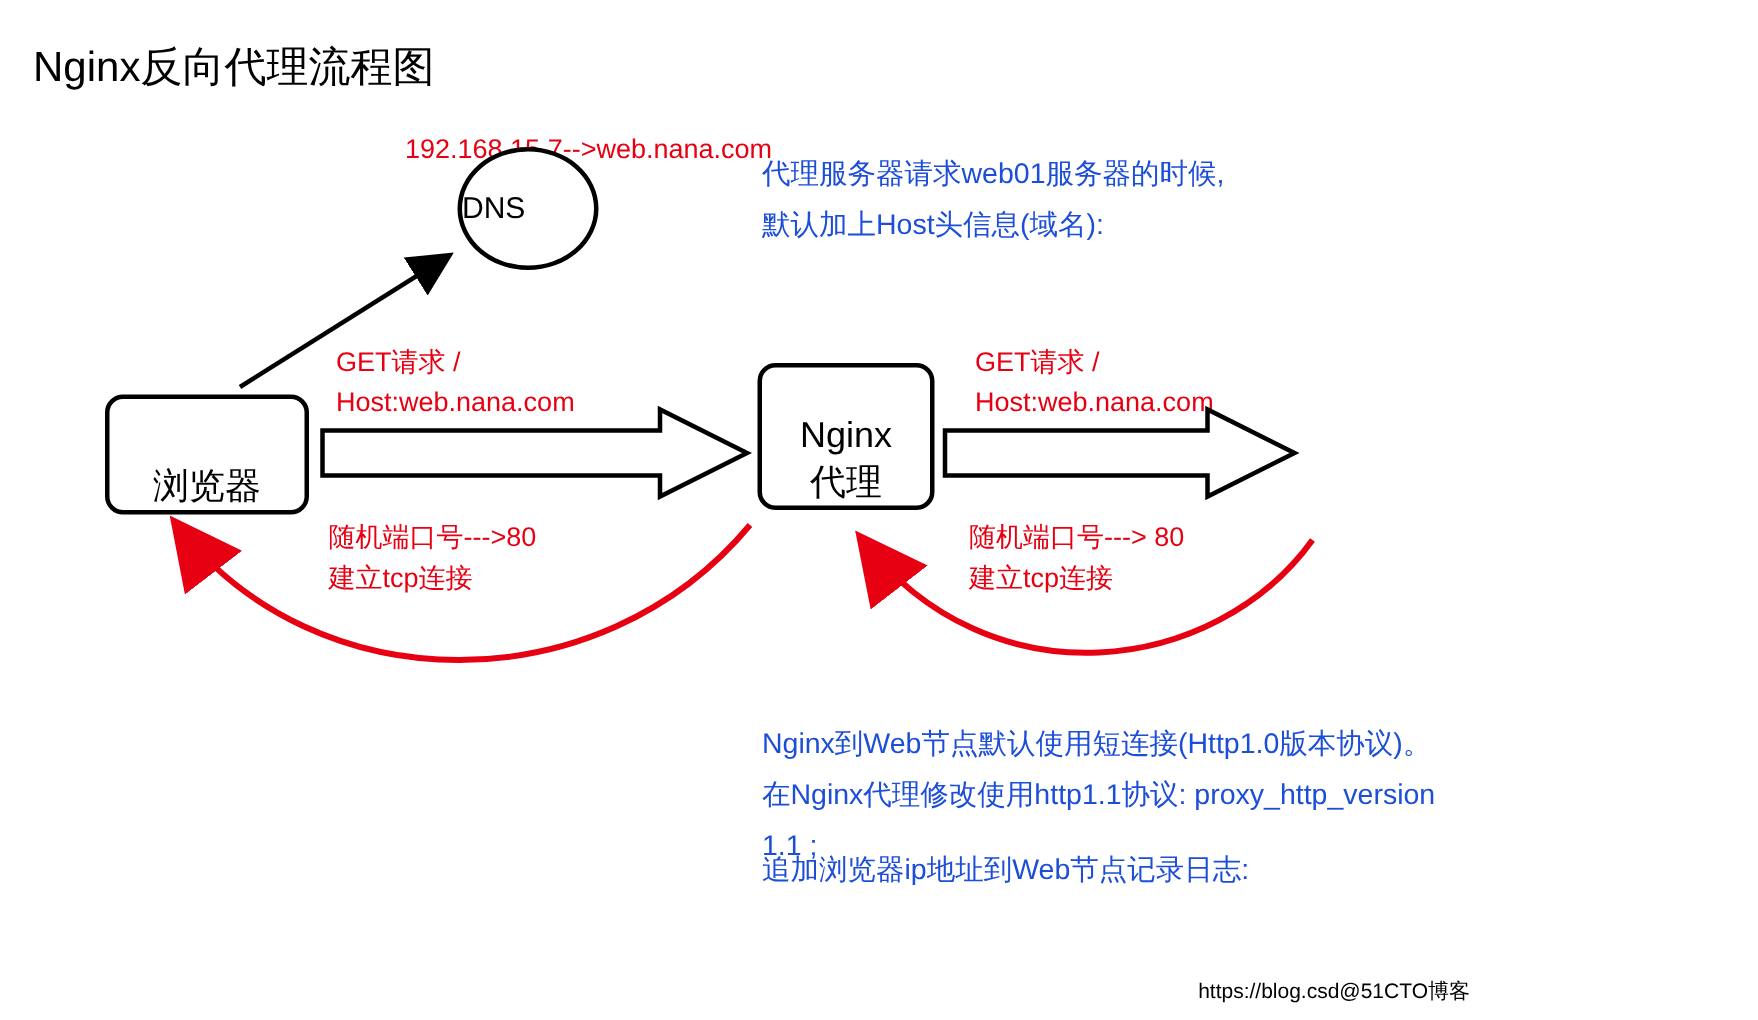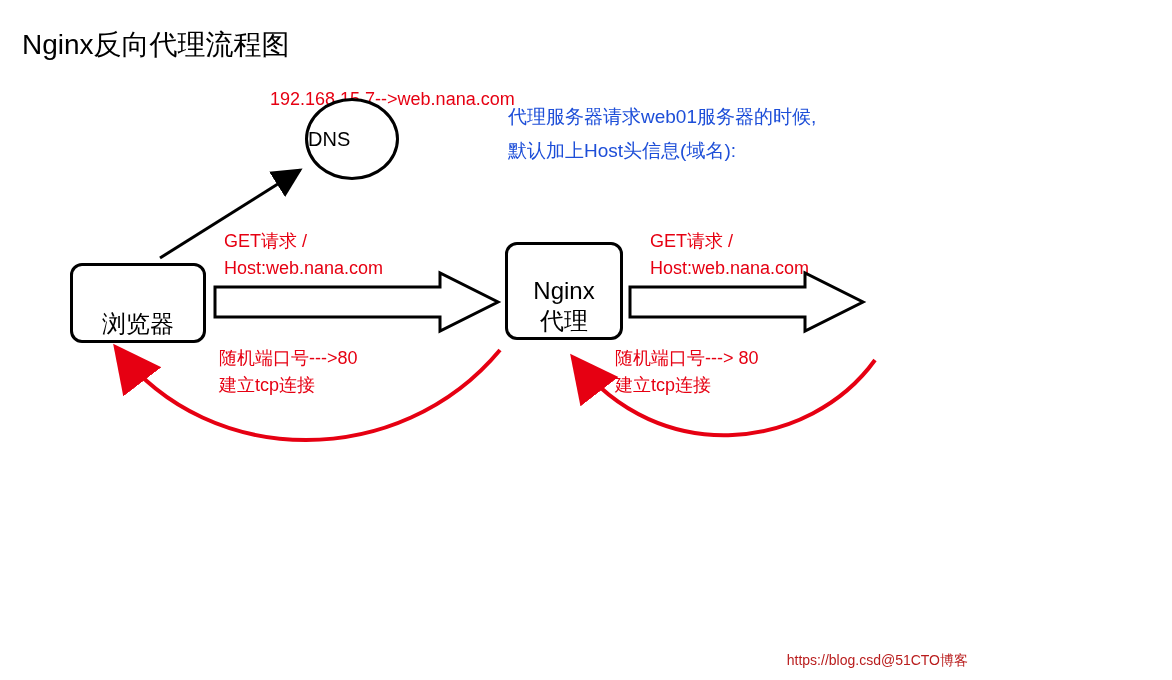--- a/index.html
+++ b/index.html
@@ -5,21 +5,21 @@
   html,body{margin:0;padding:0;width:1172px;height:680px;background:#fff;font-family:"Microsoft YaHei",Arial,sans-serif;overflow:hidden}
   .stage{position:relative;width:984px;height:680px}
   .title{position:absolute;font-size:28px;color:#000;left:22px;top:26px}
   .box{position:absolute;border:3px solid #000;border-radius:12px;display:flex;align-items:flex-end;justify-content:center;background:#fff;text-align:center;font-size:24px}
   .rect{position:absolute;border:3px solid #000;display:flex;align-items:center;justify-content:center;background:#fff;text-align:center;font-size:24px}
   .circle{position:absolute;border:3px solid #000;border-radius:50%;display:flex;align-items:center;justify-content:flex-start;background:#fff;font-size:20px}
   .red{color:#e60012;font-size:18px;position:absolute;line-height:1.5}
   .blue{color:#1d4ed8;font-size:19px;position:absolute;line-height:1.8}
   .small{font-size:17px;color:#000;position:absolute}
   svg{position:absolute;left:0;top:0;overflow:visible}
-  .wm{position:absolute;right:16px;bottom:10px;color:#b91c1c;font-size:14px}
+  .wm{position:absolute;right:4px;bottom:10px;color:#000000;font-size:14px}
 </style>
 </head>
 <body>
 
 <div class="stage">
 
   <div class="title">Nginx反向代理流程图</div>
 
   <div class="red" style="left:270px;top:86px">192.168.15.7--&gt;web.nana.com</div>
 
@@ -50,28 +50,31 @@
   </div>
   <div class="red" style="left:219px;top:345px">
     <div>随机端口号---&gt;80</div>
     <div>建立tcp连接</div>
   </div>
 
   <div class="red" style="left:650px;top:228px">
     <div>GET请求 /</div>
     <div>Host:web.nana.com</div>
   </div>
-  <div class="red" style="left:615px;top:345px">
+  <div class="red" style="left:646px;top:345px">
     <div>随机端口号---&gt; 80</div>
     <div>建立tcp连接</div>
   </div>
 
   <div class="blue" style="left:508px;top:480px">
+    <div>Nginx到Web节点默认使用短连接(Http1.0版本协议)。</div>
+    <div>在Nginx代理修改使用http1.1协议: proxy_http_version 1.1 ;</div>
   </div>
   <div class="blue" style="left:508px;top:564px">
+    <div>追加浏览器ip地址到Web节点记录日志:</div>
   </div>
 
   <svg width="1172" height="680">
     <defs>
       <marker id="ah-black" markerWidth="12" markerHeight="12" refX="9" refY="5" orient="auto">
         <path d="M0,0 L10,5 L0,10 z" fill="#000"></path>
       </marker>
       <marker id="ah-red" markerWidth="14" markerHeight="14" refX="10" refY="6" orient="auto">
         <path d="M0,0 L12,6 L0,12 z" fill="#e60012"></path>
       </marker>

